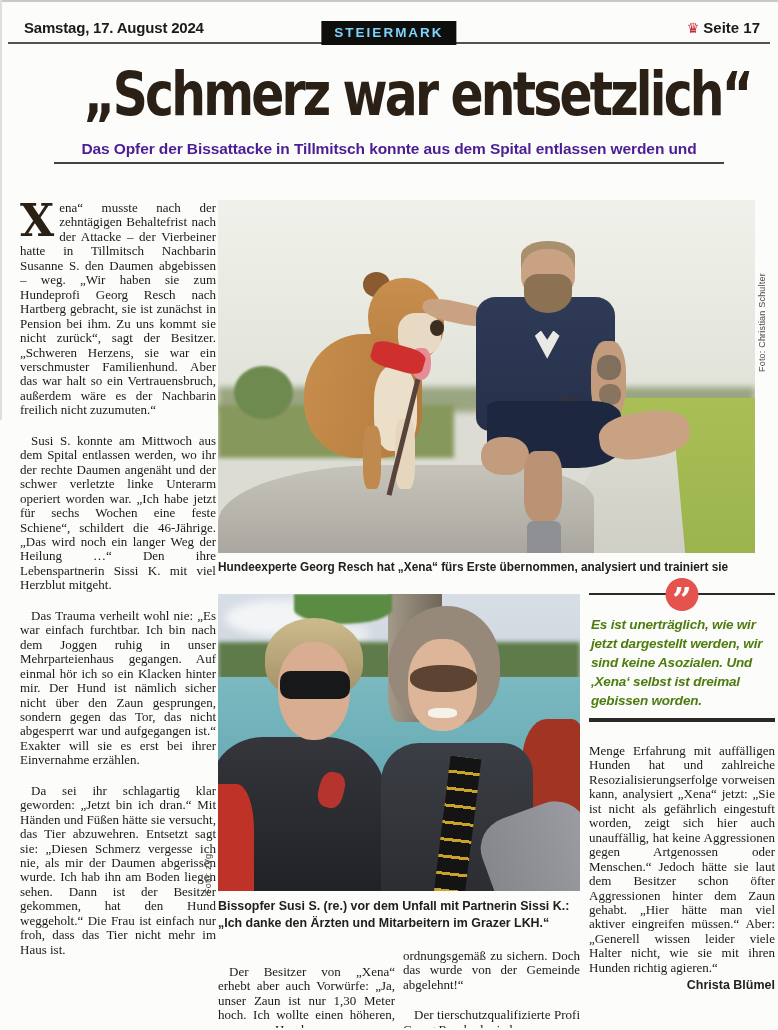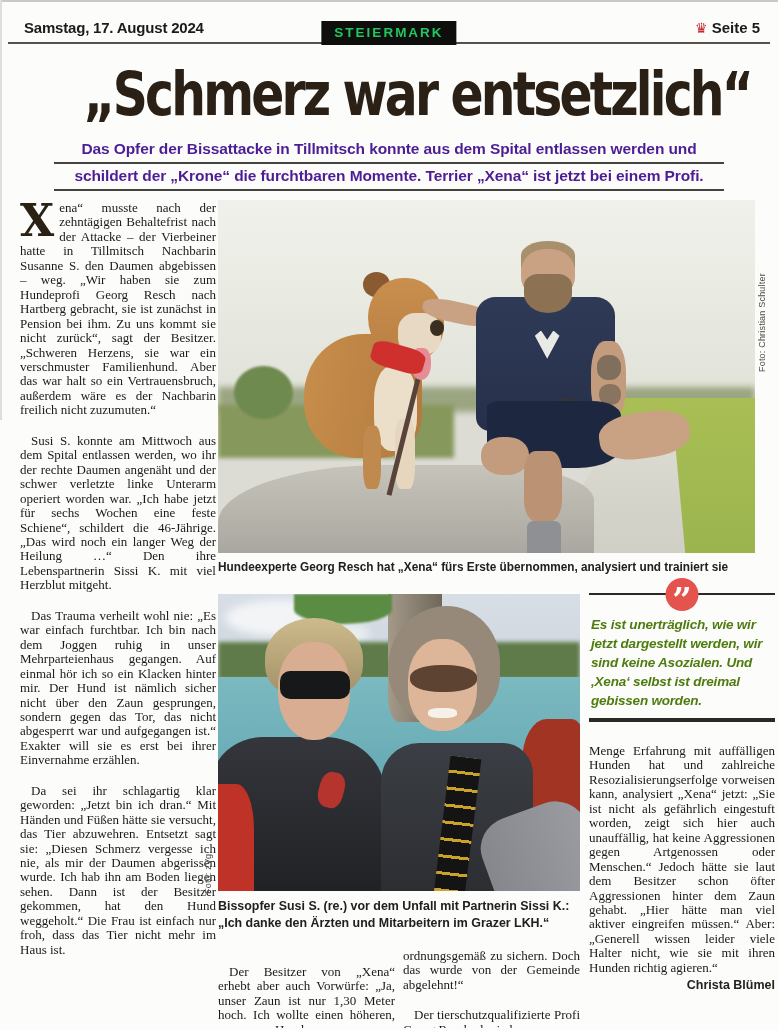--- a/index.html
+++ b/index.html
@@ -5,21 +5,21 @@
   html,body{margin:0;padding:0;background:#e9e9e6;}
   .page{position:relative;width:778px;height:1030px;background:#fcfcfa;overflow:hidden;
         font-family:"Liberation Sans",sans-serif;color:#1b1b19;}
   .scan-top{position:absolute;top:0;left:0;right:0;height:2px;background:#c9c9c5;}
   .scan-left{position:absolute;top:0;left:0;width:2px;height:420px;background:#dededa;}
 
   
   .topbar{position:absolute;left:8px;right:8px;top:16px;height:30px;}
   .topbar-rule{position:absolute;left:0;right:0;top:26px;height:2px;background:#55524e;}
   .date{position:absolute;left:16px;top:3px;font-weight:700;font-size:15px;letter-spacing:-0.2px;}
-  .badge{position:absolute;left:50%;transform:translateX(-50%);top:5px;background:#0e0e0d;color:#22c55e;
+  .badge{position:absolute;left:50%;transform:translateX(-50%);top:5px;background:#0e0e0d;color:#7dd3fc;
          font-weight:700;font-size:13.5px;letter-spacing:2px;padding:4px 13px 5px;}
   .pageinfo{position:absolute;right:10px;top:3px;font-weight:700;font-size:15px;}
   .crown{color:#c4272e;font-family:"DejaVu Sans",sans-serif;font-size:14px;margin-right:4px;}
 
   
   .headline{position:absolute;left:0;right:0;top:58px;text-align:center;white-space:nowrap;}
   .headline span{display:inline-block;font-family:"DejaVu Sans",sans-serif;font-weight:700;
     font-size:61px;letter-spacing:-3.5px;color:#2a2015;transform:scaleX(0.80);transform-origin:center;}
   .subhead{position:absolute;left:54px;right:54px;top:139px;text-align:center;}
   .subhead .sh-line{display:block;font-weight:700;font-size:15.5px;line-height:20px;color:#4c1d95;
@@ -140,27 +140,26 @@
 <body>
 
 <div class="page">
   <div class="scan-top"></div>
   <div class="scan-left"></div>
 
   <div class="topbar">
     <div class="topbar-rule"></div>
     <div class="date">Samstag, 17. August 2024</div>
     <div class="badge">STEIERMARK</div>
-    <div class="pageinfo"><span class="crown">♛</span><span>Seite 5</span></div>
+    <div class="pageinfo"><span class="crown">♛</span><span>Seite 17</span></div>
   </div>
 
   <div class="headline"><span>„Schmerz war entsetzlich“</span></div>
   <div class="subhead">
     <span class="sh-line">Das Opfer der Bissattacke in Tillmitsch konnte aus dem Spital entlassen werden und</span>
-    <span class="sh-line">schildert der „Krone“ die furchtbaren Momente. Terrier „Xena“ ist jetzt bei einem Profi.</span>
   </div>
 
   <div class="left-col serifcol">
     <p><span class="dropcap">X</span><span>ena“ musste nach der zehntägigen Behaltefrist nach der Attacke – der Vierbeiner hatte in Tillmitsch Nachbarin Susanne S. den Daumen abgebissen – weg. „Wir haben sie zum Hundeprofi Georg Resch nach Hartberg gebracht, sie ist zunächst in Pension bei ihm. Zu uns kommt sie nicht zurück“, sagt der Besitzer. „Schweren Herzens, sie war ein verschmuster Familienhund. Aber das war halt so ein Vertrauensbruch, außerdem wäre es der Nachbarin freilich nicht zuzumuten.“</span></p>
     <p class="ind">Susi S. konnte am Mittwoch aus dem Spital entlassen werden, wo ihr der rechte Daumen angenäht und der schwer verletzte linke Unterarm operiert worden war. „Ich habe jetzt für sechs Wochen eine feste Schiene“, schildert die 46-Jährige. „Das wird noch ein langer Weg der Heilung …“ Den ihre Lebenspartnerin Sissi K. mit viel Herzblut mitgeht.</p>
     <p class="ind">Das Trauma verheilt wohl nie: „Es war einfach furchtbar. Ich bin nach dem Joggen ruhig in unser Mehrparteienhaus gegangen. Auf einmal hör ich so ein Klacken hinter mir. Der Hund ist nämlich sicher nicht über den Zaun gesprungen, sondern gegen das Tor, das nicht abgesperrt war und aufgegangen ist.“ Exakter will sie es erst bei ihrer Einvernahme erzählen.</p>
     <p class="ind">Da sei ihr schlagartig klar geworden: „Jetzt bin ich dran.“ Mit Händen und Füßen hätte sie versucht, das Tier abzuwehren. Entsetzt sagt sie: „Diesen Schmerz vergesse ich nie, als mir der Daumen abgerissen wurde. Ich hab ihn am Boden liegen sehen. Dann ist der Besitzer gekommen, hat den Hund weggeholt.“ Die Frau ist einfach nur froh, dass das Tier nicht mehr im Haus ist.</p>
   </div>
 
   <div class="photo photo1">

